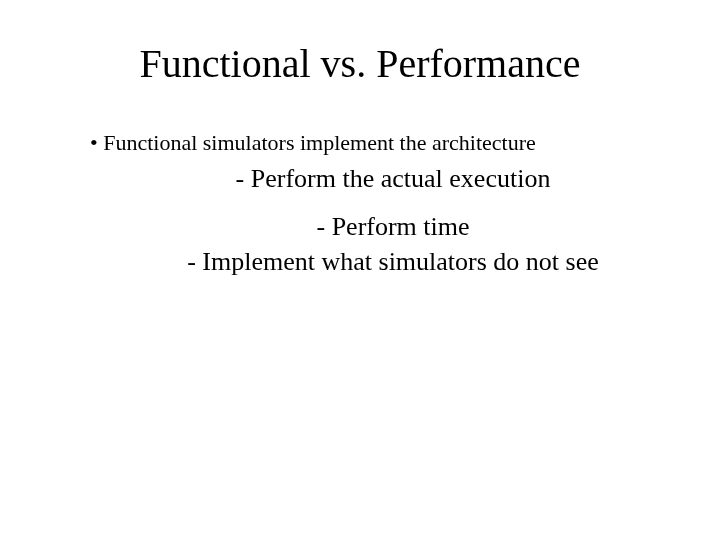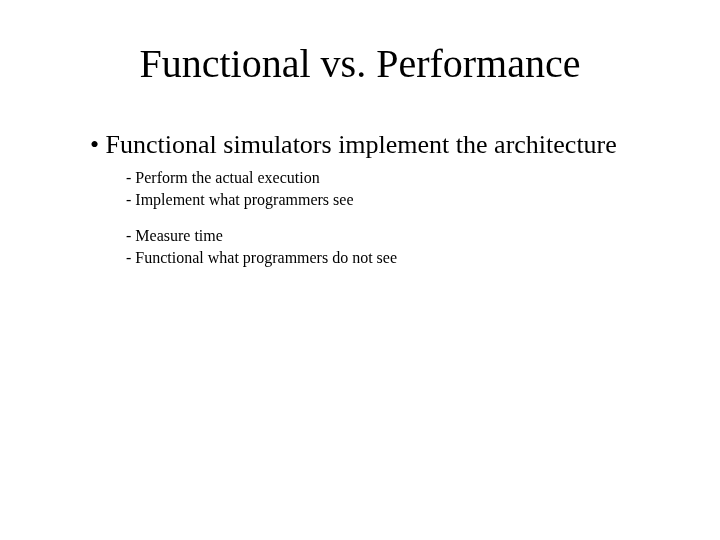--- a/index.html
+++ b/index.html
@@ -22,47 +22,47 @@
     text-align: center;
     padding-top: 40px;
     padding-bottom: 30px;
     font-weight: normal;
   }
   .body {
     padding-left: 90px;
     padding-right: 60px;
   }
   .bullet-l1 {
-    font-size: 26px;
+    font-size: 22px;
     line-height: 1.25;
     margin-top: 12px;
     margin-bottom: 6px;
     text-indent: -16px;
     padding-left: 16px;
   }
   .bullet-l2 {
-    font-size: 16px;
+    font-size: 26px;
     line-height: 1.25;
     margin-left: 36px;
     margin-top: 2px;
+    text-align: center;
   }
   .group { margin-bottom: 16px; }
 </style>
 </head>
 <body>
 
 <div class="slide">
   <div class="title">Functional vs. Performance</div>
   <div class="body">
 
     <div class="group">
       <div class="bullet-l1">• <span>Functional simulators implement the architecture</span></div>
       <div class="bullet-l2">- <span>Perform the actual execution</span></div>
-      <div class="bullet-l2">- <span>Implement what programmers see</span></div>
     </div>
 
     <div class="group">
-      <div class="bullet-l2">- <span>Measure time</span></div>
-      <div class="bullet-l2">- <span>Functional what programmers do not see</span></div>
+      <div class="bullet-l2">- <span>Perform time</span></div>
+      <div class="bullet-l2">- <span>Implement what simulators do not see</span></div>
     </div>
 
   </div>
 </div>
 
 </body></html>

